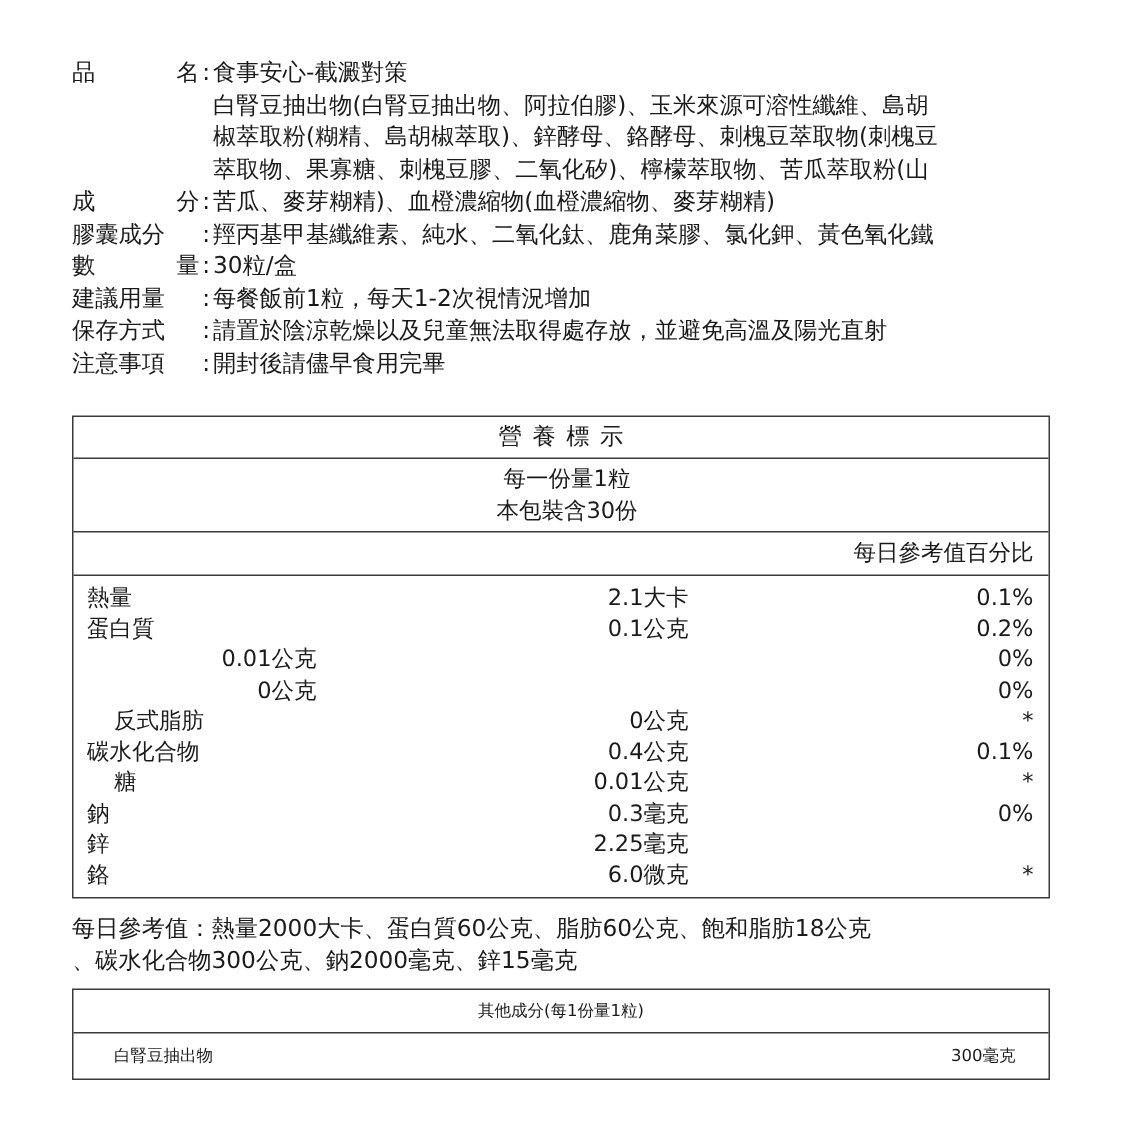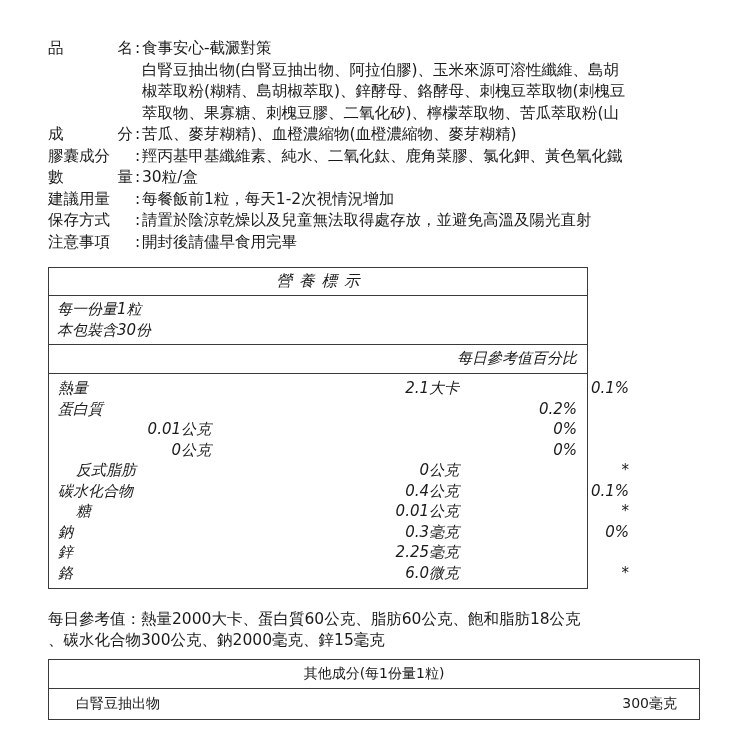--- a/index.html
+++ b/index.html
@@ -51,39 +51,39 @@
     flex: 1 1 auto;
     text-align: left;
     word-break: break-all;
   }
   .info-value .cont {
     display: block;
   }
 
   
   .nutri-table {
-    margin-top: 14px;
+    margin-top: 24px;
     border: 1.6px solid #3a3a3a;
     box-sizing: border-box;
-    width: 540px;
+    width: 652px;
     font-size: 15px;
-    font-style: italic;
   }
   .nutri-title {
     text-align: center;
     font-size: 15.5px;
     letter-spacing: 7px;
     padding: 3px 0 3px 7px;
     border-bottom: 1.6px solid #3a3a3a;
     line-height: 21px;
   }
   .serving-box {
     padding: 3px 0 4px 8px;
     border-bottom: 1.6px solid #3a3a3a;
     line-height: 20.5px;
+    text-align: center;
   }
   .serving-box div {
     white-space: nowrap;
   }
   .colhead {
     display: flex;
     border-bottom: 1.6px solid #3a3a3a;
     padding: 3px 0 4px 0;
     line-height: 21px;
   }
@@ -116,34 +116,34 @@
   }
   .nutri-row .n-pct {
     flex: 0 0 180px;
     text-align: right;
     padding-right: 10px;
     box-sizing: border-box;
   }
 
   
   .footnote {
-    margin-top: 20px;
+    margin-top: 10px;
     font-size: 15.5px;
     line-height: 21px;
     width: 660px;
   }
   .footnote .fn-line { display: block; }
 
   
   .other-table {
     margin-top: 8px;
     border: 1.6px solid #3a3a3a;
     box-sizing: border-box;
     width: 652px;
-    font-size: 14px;
+    font-size: 11px;
   }
   .other-title {
     text-align: center;
     padding: 3px 0 4px 0;
     border-bottom: 1.6px solid #3a3a3a;
     line-height: 21px;
   }
   .other-row {
     display: flex;
     padding: 4px 0 5px 0;
@@ -235,20 +235,21 @@
 
       <div class="nutri-row">
         <span class="n-name">熱量</span>
         <span class="n-val">2.1大卡</span>
         <span class="n-gap"></span>
         <span class="n-pct">0.1%</span>
       </div>
 
       <div class="nutri-row">
         <span class="n-name">蛋白質</span>
+        <span class="n-val">0.1公克</span>
         <span class="n-gap"></span>
         <span class="n-pct">0.2%</span>
       </div>
 
       <div class="nutri-row">
         <span class="n-val">0.01公克</span>
         <span class="n-gap"></span>
         <span class="n-pct">0%</span>
       </div>
 

